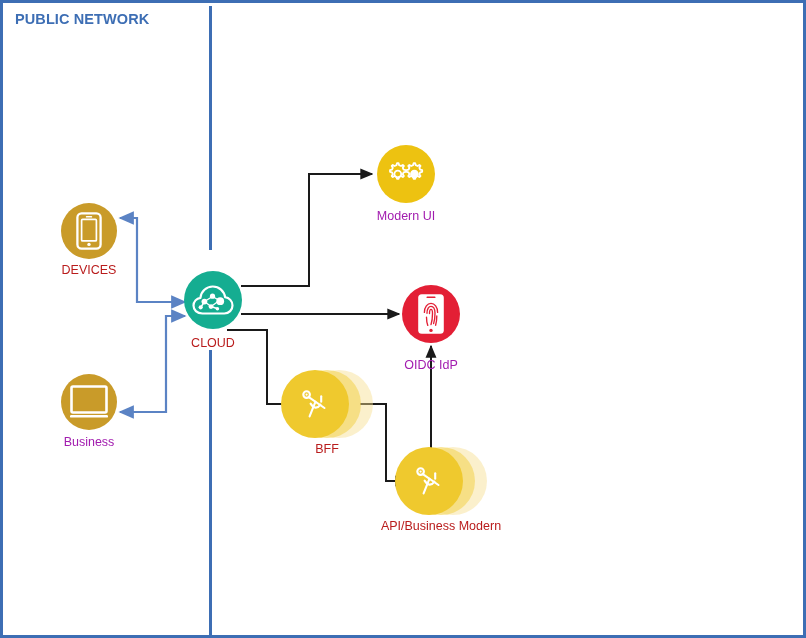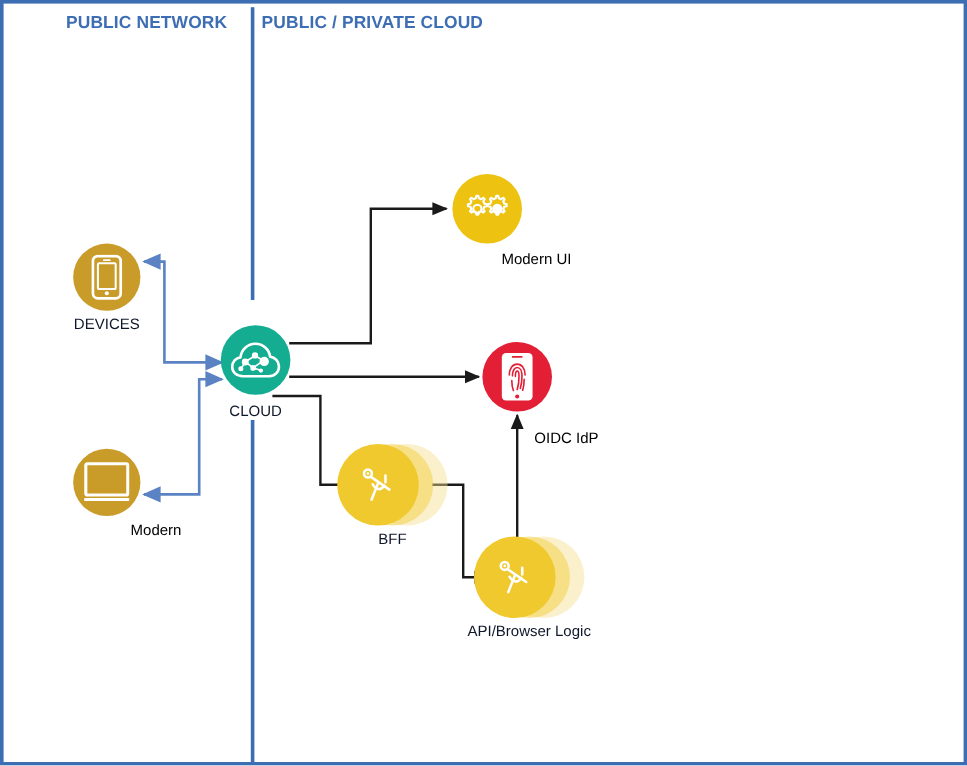--- a/index.html
+++ b/index.html
@@ -22,21 +22,21 @@
     overflow: hidden;
   }
   .zone-title {
     position: absolute;
     font-size: 14.5px;
     font-weight: bold;
     color: #3d6eb4;
     letter-spacing: 0.1px;
     white-space: nowrap;
   }
-  #zone-title-public-network { left: 12px; top: 8px; margin-left: 40px; }
+  #zone-title-public-network { left: 12px; top: 8px; }
   #zone-title-public-private-cloud { left: 215px; top: 8px; }
 
   .zone-divider {
     position: absolute;
     width: 3px;
     background: #3d6eb4;
   }
   #zone-divider-upper { left: 206px; top: 3px; height: 244px; }
   #zone-divider-lower { left: 206px; top: 347px; height: 288px; }
 
@@ -58,22 +58,22 @@
     position: absolute;
     transform: translate(-50%, -50%);
   }
   .node-label {
     position: absolute;
     transform: translateX(-50%);
     white-space: nowrap;
     font-size: 12.5px;
     text-align: center;
   }
-  .label-blue { color: #0f172a; }
-  .label-black { color: #000000; margin-left: 41px; }
+  .label-blue { color: #b91c1c; }
+  .label-black { color: #a21caf; }
 
   
   .circle-icon {
     border-radius: 50%;
     display: flex;
     align-items: center;
     justify-content: center;
   }
   .c-devices { width: 56px; height: 56px; background: #c99b29; }
   .c-browser { width: 56px; height: 56px; background: #c99b29; }
@@ -103,21 +103,20 @@
     width: 68px; height: 68px;
     display: flex; align-items: center; justify-content: center;
   }
 </style>
 </head>
 <body>
 
 <div id="diagram-root">
 
   <div class="zone-title" id="zone-title-public-network">PUBLIC NETWORK</div>
-  <div class="zone-title" id="zone-title-public-private-cloud">PUBLIC / PRIVATE CLOUD</div>
 
   <div class="zone-divider" id="zone-divider-upper"></div>
   <div class="zone-divider" id="zone-divider-lower"></div>
 
   <svg id="connectors" xmlns="http://www.w3.org/2000/svg">
     <defs>
       <marker id="arrow-blue" viewBox="0 0 10 10" refX="9" refY="5" markerWidth="7" markerHeight="7" orient="auto-start-reverse">
         <path d="M 0 0.6 L 10 5 L 0 9.4 z" fill="#5b83c4"></path>
       </marker>
       <marker id="arrow-black" viewBox="0 0 10 10" refX="9" refY="5" markerWidth="6.5" markerHeight="6.5" orient="auto-start-reverse">
@@ -167,21 +166,21 @@
   </div>
 
   <div class="node" style="left:86px; top:399px;">
     <div class="node-shape circle-icon c-browser">
       <svg width="38" height="34" viewBox="0 0 38 34" xmlns="http://www.w3.org/2000/svg">
         <rect x="1.5" y="1.5" width="35" height="26" rx="1.5" ry="1.5" fill="none" stroke="#ffffff" stroke-width="2.6"></rect>
         <rect x="6" y="6" width="26" height="17" fill="#c99b29"></rect>
         <rect x="0" y="30" width="38" height="2.6" rx="1.2" fill="#ffffff"></rect>
       </svg>
     </div>
-    <div class="node-label label-black" style="top:33px;">Modern</div>
+    <div class="node-label label-black" style="top:33px;">Business</div>
   </div>
 
   <div class="node" style="left:210px; top:297px;">
     <div class="node-shape circle-icon c-cloud">
       <svg width="42" height="34" viewBox="0 0 42 34" xmlns="http://www.w3.org/2000/svg">
         <path d="M10.5 30.5 C4.8 30.5 1.5 26.9 1.5 22.6 C1.5 18.6 4.5 15.3 8.4 14.8
                  C9.1 8.4 14.3 3.5 20.8 3.5 C27.1 3.5 32.3 8.1 33.1 14.2
                  C37.2 14.7 40.5 18.1 40.5 22.4 C40.5 26.9 37 30.5 32.3 30.5 Z" fill="none" stroke="#ffffff" stroke-width="2.2" stroke-linejoin="round"></path>
         <g stroke="#ffffff" stroke-width="1.4" fill="none">
           <line x1="12.5" y1="18.5" x2="20.5" y2="13.5"></line>
@@ -276,16 +275,16 @@
             <circle cx="9.6" cy="8.6" r="3.3"></circle>
             <line x1="11.8" y1="11.2" x2="27.5" y2="22.0"></line>
             <line x1="18.4" y1="15.8" x2="12.6" y2="30.4"></line>
             <path d="M13.6 17.6 C16.6 22.6 20.4 22.9 23.4 18.6"></path>
             <line x1="24.2" y1="10.2" x2="24.2" y2="15.8"></line>
           </g>
           <circle cx="9.6" cy="8.6" r="1.1" fill="#ffffff"></circle>
         </svg>
       </div>
     </div>
-    <div class="node-label label-blue" style="top:38px;">API/Browser Logic</div>
+    <div class="node-label label-blue" style="top:38px;">API/Business Modern</div>
   </div>
 
 </div>
 
 </body></html>

